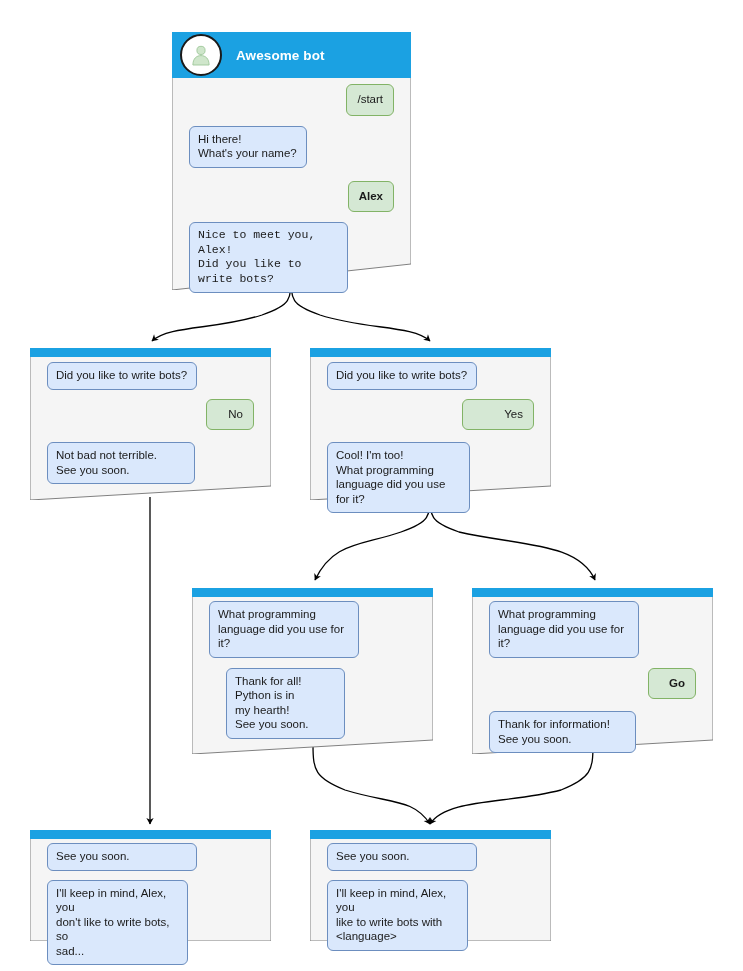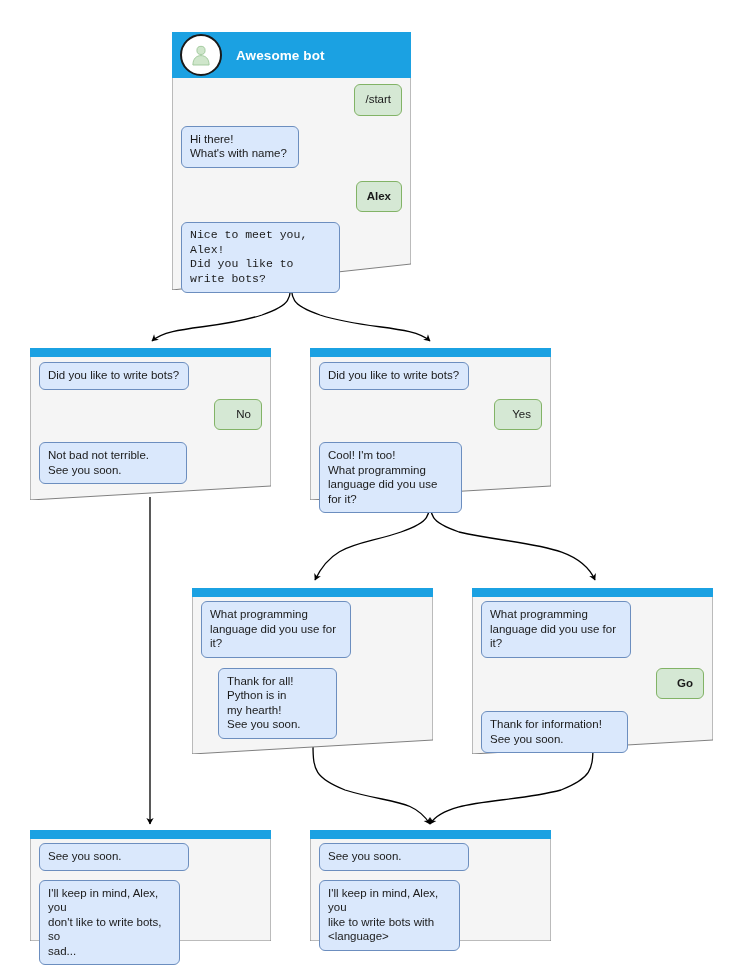--- a/index.html
+++ b/index.html
@@ -84,21 +84,21 @@
     height: 9px;
     background: #1BA1E2;
   }
 
   
   .bubbles {
     position: absolute;
     left: 0;
     width: 100%;
     box-sizing: border-box;
-    padding: 0 9px;
+    padding: 0 17px;
   }
   .bubble {
     display: inline-block;
     box-sizing: border-box;
     font-size: 11.5px;
     line-height: 14.5px;
     color: #1a1a1a;
     border-radius: 6px;
     padding: 5px 8px 6px 8px;
     white-space: pre-line;
@@ -161,21 +161,21 @@
       </span>
       <span class="root-title">Awesome bot</span>
     </div>
 
     <div class="bubbles" style="top:52px;">
       <div class="row right" style="margin-bottom:10px;">
         <span class="bubble user pad">/start</span>
       </div>
       <div class="row left" style="margin-bottom:13px;">
         <span class="bubble bot" style="width:118px;">Hi there!
-What's with name?</span>
+What's your name?</span>
       </div>
       <div class="row right" style="margin-bottom:10px;font-weight:bold;">
         <span class="bubble user pad">Alex</span>
       </div>
       <div class="row left">
         <span class="bubble bot" style="width:159px;font-family:Liberation Mono, monospace;">Nice to meet you, Alex!
 Did you like to write bots?</span>
       </div>
     </div>
   </div>
@@ -204,21 +204,21 @@
     <svg class="node-shape" viewBox="0 0 241 152" preserveAspectRatio="none">
       <polygon points="0,0 241,0 241,138 0,152" fill="#f5f5f5" stroke="#808080" stroke-width="1"></polygon>
     </svg>
     <div class="strip-header" style="width:241px;"></div>
 
     <div class="bubbles" style="top:14px;">
       <div class="row left" style="margin-bottom:9px;">
         <span class="bubble bot" style="width:150px;">Did you like to write bots?</span>
       </div>
       <div class="row right" style="margin-bottom:12px;">
-        <span class="bubble user pad" style="width:48px;">Yes</span>
+        <span class="bubble user pad" style="width:72px;">Yes</span>
       </div>
       <div class="row left">
         <span class="bubble bot" style="width:143px;">Cool! I'm too!
 What programming
 language did you use for it?</span>
       </div>
     </div>
   </div>
 
   <div class="node" style="left:192px; top:588px; width:241px; height:166px;">

